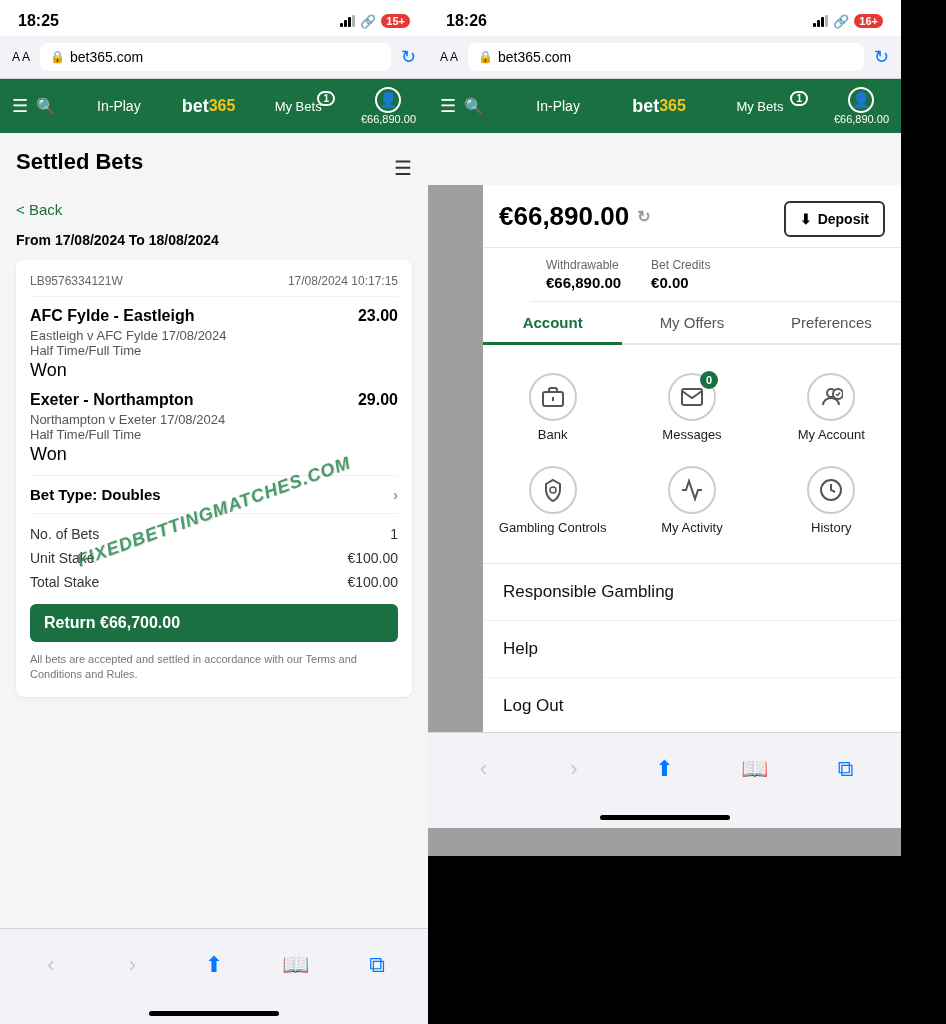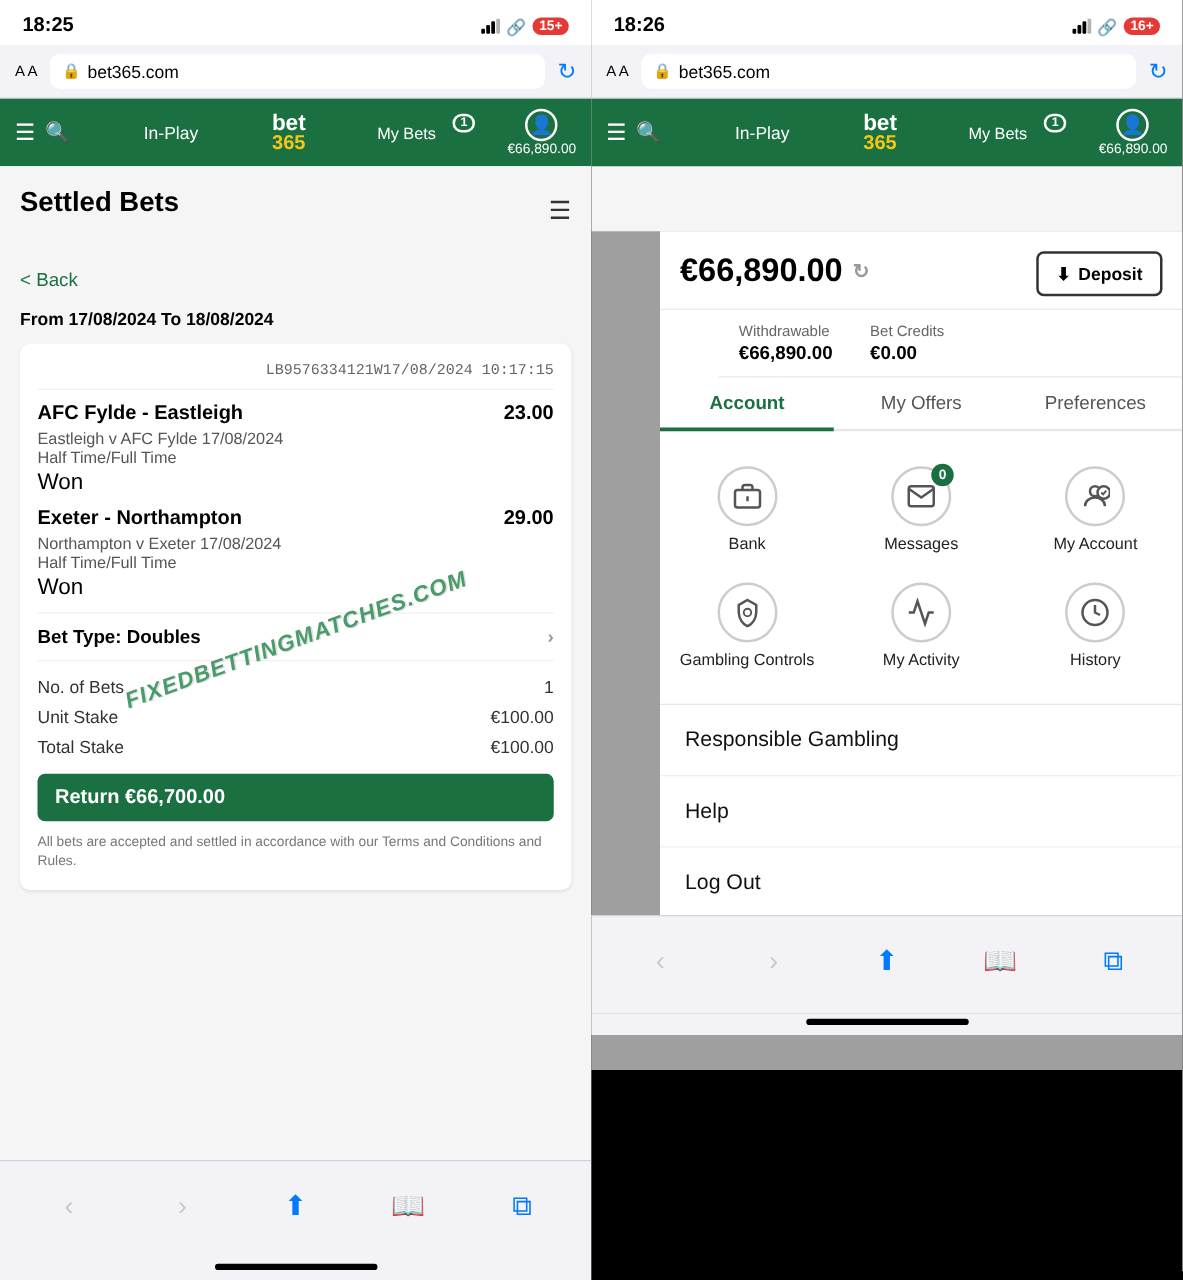--- a/index.html
+++ b/index.html
@@ -1,20 +1,20 @@
 <!DOCTYPE html>
 <html><head>
   <meta charset="utf-8">
   <meta name="viewport" content="width=946, initial-scale=1">
   <style>
     * { box-sizing: border-box; margin: 0; padding: 0; }
     body { font-family: -apple-system, BlinkMacSystemFont, 'Helvetica Neue', Arial, sans-serif; background: #000; width: 946px; height: 1024px; overflow: hidden; display: flex; }
 
     .phone-panel {
-      width: 473px;
+      width: 428px;
       height: 1024px;
       background: #fff;
       display: flex;
       flex-direction: column;
       position: relative;
       overflow: hidden;
     }
 
     
     .status-bar {
@@ -74,21 +74,21 @@
       display: flex;
       align-items: center;
       padding: 8px 12px;
       gap: 8px;
     }
     .nav-bar .menu-icon { color: #fff; font-size: 18px; }
     .nav-bar .search-icon { color: #fff; font-size: 16px; }
     .nav-bar .in-play { color: #fff; font-size: 14px; font-weight: 400; flex: 1; text-align: center; }
     .brand-logo {
       display: flex;
-      flex-direction: column;
+      flex-direction: row;
       align-items: center;
       line-height: 1;
     }
     .brand-logo .bet { color: #fff; font-size: 18px; font-weight: 700; }
     .brand-logo .three65 { color: #f5c518; font-size: 16px; font-weight: 900; }
     .nav-bar .my-bets { color: #fff; font-size: 13px; flex: 1; text-align: center; position: relative; }
     .my-bets-badge {
       position: absolute;
       top: -8px;
       right: 18px;
@@ -134,27 +134,26 @@
 
     .bet-card {
       background: #fff;
       border-radius: 8px;
       padding: 14px;
       margin-bottom: 14px;
       box-shadow: 0 1px 3px rgba(0,0,0,0.08);
     }
     .bet-card .bet-id-row {
       display: flex;
-      justify-content: flex-end;
+      justify-content: space-between;
       font-size: 12px;
       color: #666;
       margin-bottom: 10px;
       padding-bottom: 8px;
       border-bottom: 1px solid #f0f0f0;
-      font-family: Liberation Mono, monospace;
     }
     .bet-entry { margin-bottom: 10px; }
     .bet-entry .match-name {
       display: flex;
       justify-content: space-between;
       font-size: 16px;
       font-weight: 700;
       margin-bottom: 3px;
     }
     .bet-entry .match-detail { font-size: 13px; color: #555; }
@@ -190,21 +189,21 @@
       padding: 10px 14px;
       font-size: 16px;
       font-weight: 700;
       margin: 10px 0;
     }
     .terms-text { font-size: 11px; color: #777; line-height: 1.4; margin-top: 8px; }
     .header-row {
       display: flex;
       justify-content: space-between;
       align-items: center;
-      margin-bottom: 29px;
+      margin-bottom: 14px;
     }
     .filter-icon { font-size: 20px; color: #333; }
 
     
     .bottom-nav {
       background: #f2f2f7;
       border-top: 1px solid #d1d1d6;
       display: flex;
       justify-content: space-around;
       align-items: center;

